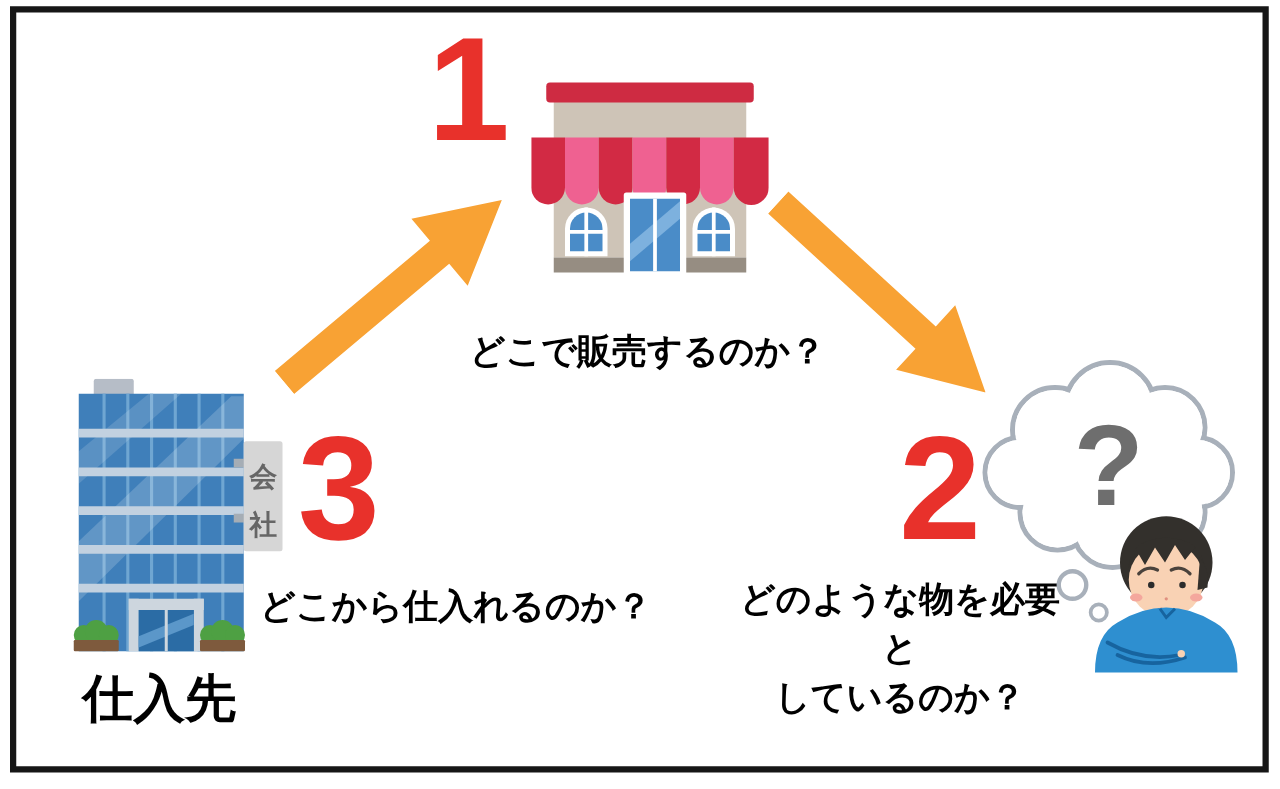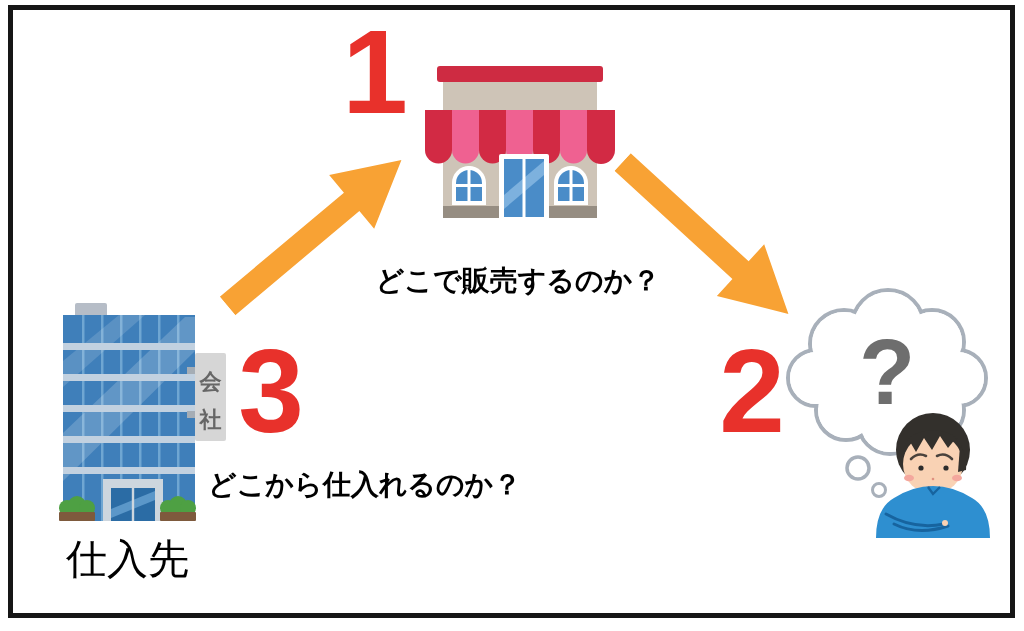--- a/index.html
+++ b/index.html
@@ -2,37 +2,41 @@
 <html><head>
 <meta charset="utf-8">
 <style>
   html,body{margin:0;padding:0;background:#fff;}
   .stage{position:relative;width:1024px;height:631px;background:#ffffff;overflow:hidden;
          font-family:"Liberation Sans","DejaVu Sans",sans-serif;}
   .frame{position:absolute;left:8px;top:5px;width:997px;height:603px;border:5px solid #161616;}
   .num{position:absolute;color:#e8312b;font-weight:bold;font-size:118px;line-height:1;text-align:center;}
   .q{position:absolute;color:#000;font-weight:bold;font-size:28px;white-space:nowrap;}
   .q2{line-height:39px;text-align:center;white-space:normal;}
-  .big-label{position:absolute;color:#000;font-weight:normal;font-size:41px;white-space:nowrap;}
+  .big-label{position:absolute;color:#000;font-weight:bold;font-size:41px;white-space:nowrap;}
   .arrow{position:absolute;}
   .icon{position:absolute;}
 </style>
 </head>
 <body>
 
 <div class="stage">
 
   <div class="frame"></div>
 
   <div class="num" style="left:340px;top:13px;width:70px;">1</div>
   <div class="num" style="left:712px;top:332px;width:80px;">2</div>
   <div class="num" style="left:231px;top:332px;width:80px;">3</div>
 
   <div class="q" style="left:360px;top:262px;width:316px;text-align:center;">どこで販売するのか？</div>
   <div class="q" style="left:208px;top:466px;">どこから仕入れるのか？</div>
+  <div class="q q2" style="left:585px;top:460px;width:270px;">
+    <div>どのような物を必要と</div>
+    <div>しているのか？</div>
+  </div>
 
   <div class="big-label" style="left:66px;top:532px;">仕入先</div>
 
   <div class="arrow" style="left:201px;top:197px;width:227px;height:72px;transform:rotate(-40deg);">
     <svg width="227" height="72" viewBox="0 0 227 72">
       <polygon points="0,24 162,24 162,1 227,36 162,71 162,48 0,48" fill="#f8a234"></polygon>
     </svg>
   </div>
 
   <div class="arrow" style="left:593px;top:202px;width:225px;height:72px;transform:rotate(42.5deg);">

